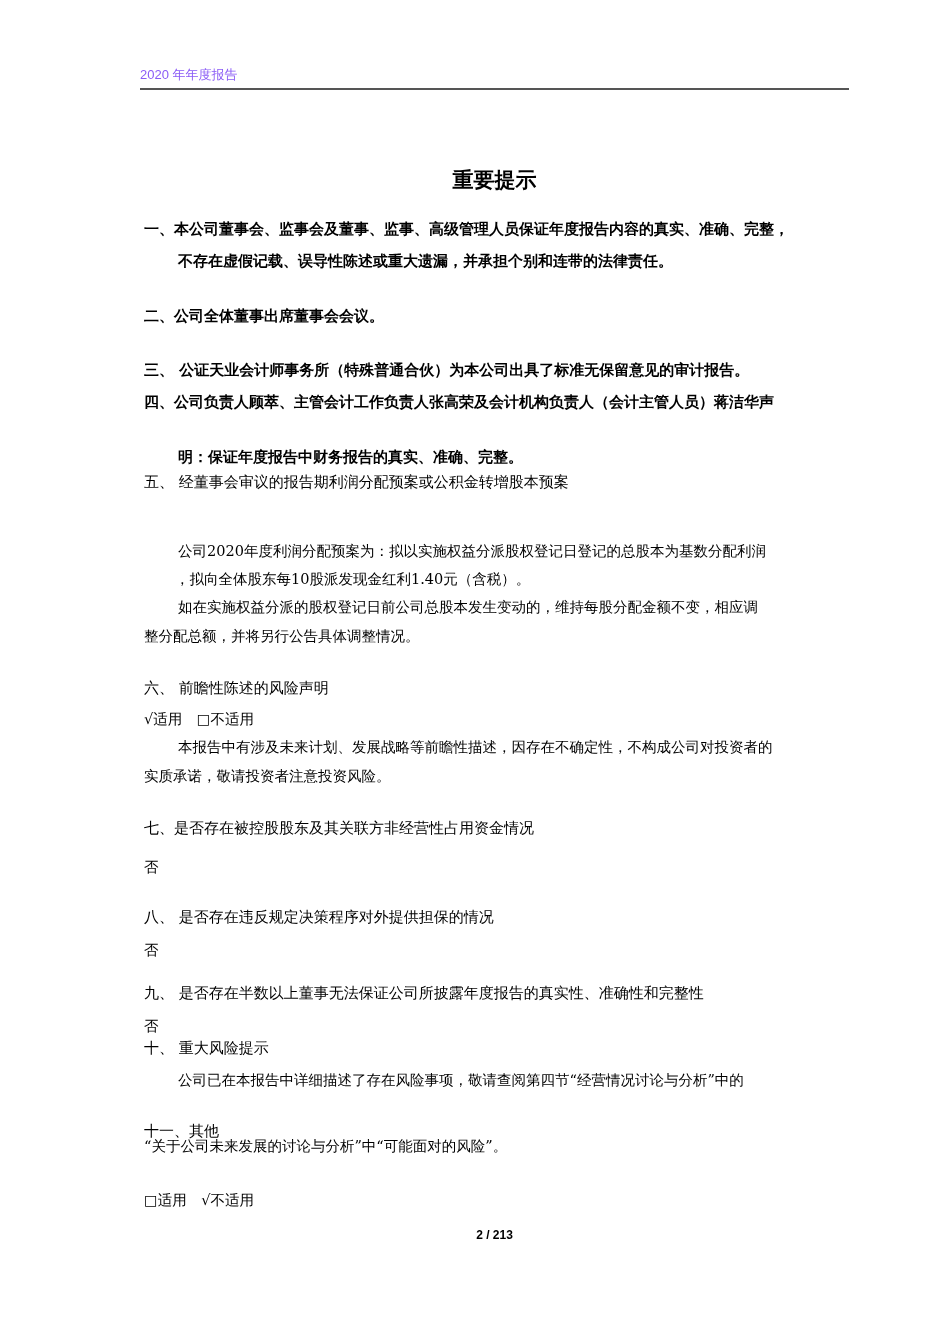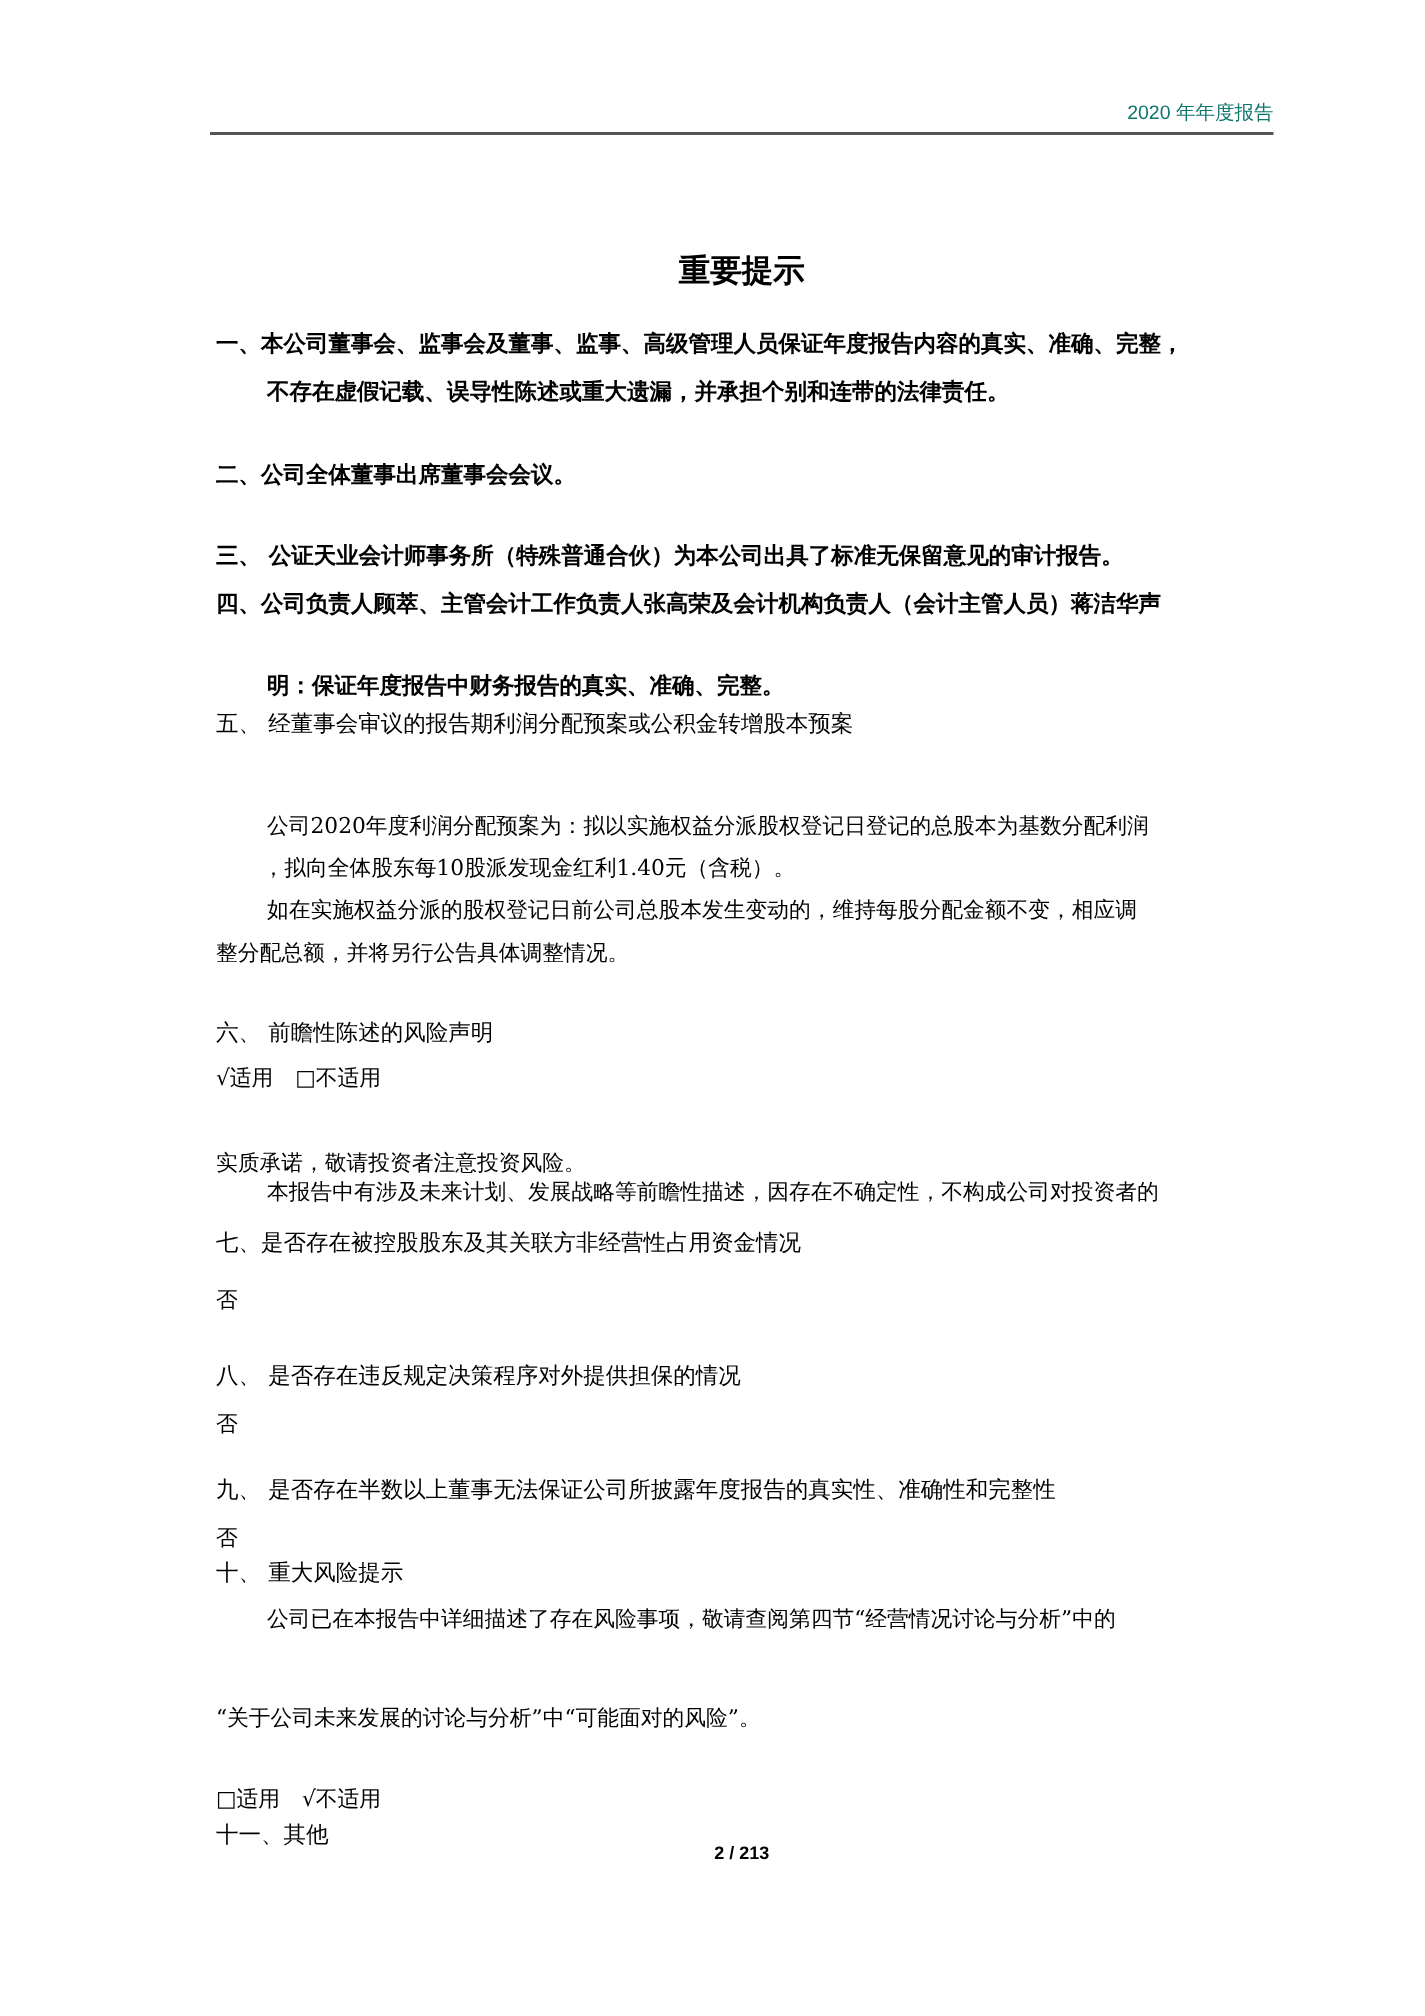--- a/index.html
+++ b/index.html
@@ -13,23 +13,23 @@
       position: relative;
       overflow: hidden;
       color: #000000;
       font-family: "DejaVu Sans", "Liberation Sans", sans-serif;
     }
     .page-header {
       position: absolute;
       left: 140px;
       top: 66px;
       width: 709px;
-      text-align: right;
+      text-align: left;
       font-size: 13px;
-      color: #0f766e;
+      color: #8b5cf6;
       font-family: "Liberation Sans", "DejaVu Sans", sans-serif;
     }
     .header-rule {
       position: absolute;
       left: 140px;
       top: 88px;
       width: 709px;
       height: 0;
       border-top: 2px solid #555;
     }
@@ -97,35 +97,35 @@
 <div class="line serif para-indent" style="top:541px;">公司2020年度利润分配预案为：拟以实施权益分派股权登记日登记的总股本为基数分配利润</div>
 <div class="line serif" style="top:569px;margin-left:31px;">，拟向全体股东每10股派发现金红利1.40元（含税）。</div>
 <div class="line serif para-indent" style="top:597px;">如在实施权益分派的股权登记日前公司总股本发生变动的，维持每股分配金额不变，相应调</div>
 <div class="line serif" style="top:626px;">整分配总额，并将另行公告具体调整情况。</div>
 
 <div class="line" style="top:678px;">六、 前瞻性陈述的风险声明</div>
 <div class="line checkbox-row" style="top:709px;">
   <span class="opt">√适用</span>
   <span class="opt">□不适用</span>
 </div>
-<div class="line serif para-indent" style="top:737px;margin-top:48px;">本报告中有涉及未来计划、发展战略等前瞻性描述，因存在不确定性，不构成公司对投资者的</div>
+<div class="line serif para-indent" style="top:737px;">本报告中有涉及未来计划、发展战略等前瞻性描述，因存在不确定性，不构成公司对投资者的</div>
 <div class="line serif" style="top:766px;">实质承诺，敬请投资者注意投资风险。</div>
 
 <div class="line" style="top:818px;">七、是否存在被控股股东及其关联方非经营性占用资金情况</div>
 <div class="line serif" style="top:857px;">否</div>
 
 <div class="line" style="top:907px;">八、    是否存在违反规定决策程序对外提供担保的情况</div>
 <div class="line serif" style="top:940px;">否</div>
 
 <div class="line" style="top:983px;">九、    是否存在半数以上董事无法保证公司所披露年度报告的真实性、准确性和完整性</div>
 <div class="line serif" style="top:1016px;">否</div>
 
 <div class="line" style="top:1038px;">十、    重大风险提示</div>
 <div class="line serif para-indent" style="top:1070px;">公司已在本报告中详细描述了存在风险事项，敬请查阅第四节“经营情况讨论与分析”中的</div>
 <div class="line serif" style="top:1136px;text-align:right;">“关于公司未来发展的讨论与分析”中“可能面对的风险”。</div>
 
-<div class="line" style="top:1213px;">十一、其他</div>
+<div class="line" style="top:1121px;">十一、其他</div>
 <div class="line checkbox-row" style="top:1190px;">
   <span class="opt">□适用</span>
   <span class="opt">√不适用</span>
 </div>
 
 <div class="page-number">2 / 213</div>
 
 </body></html>

